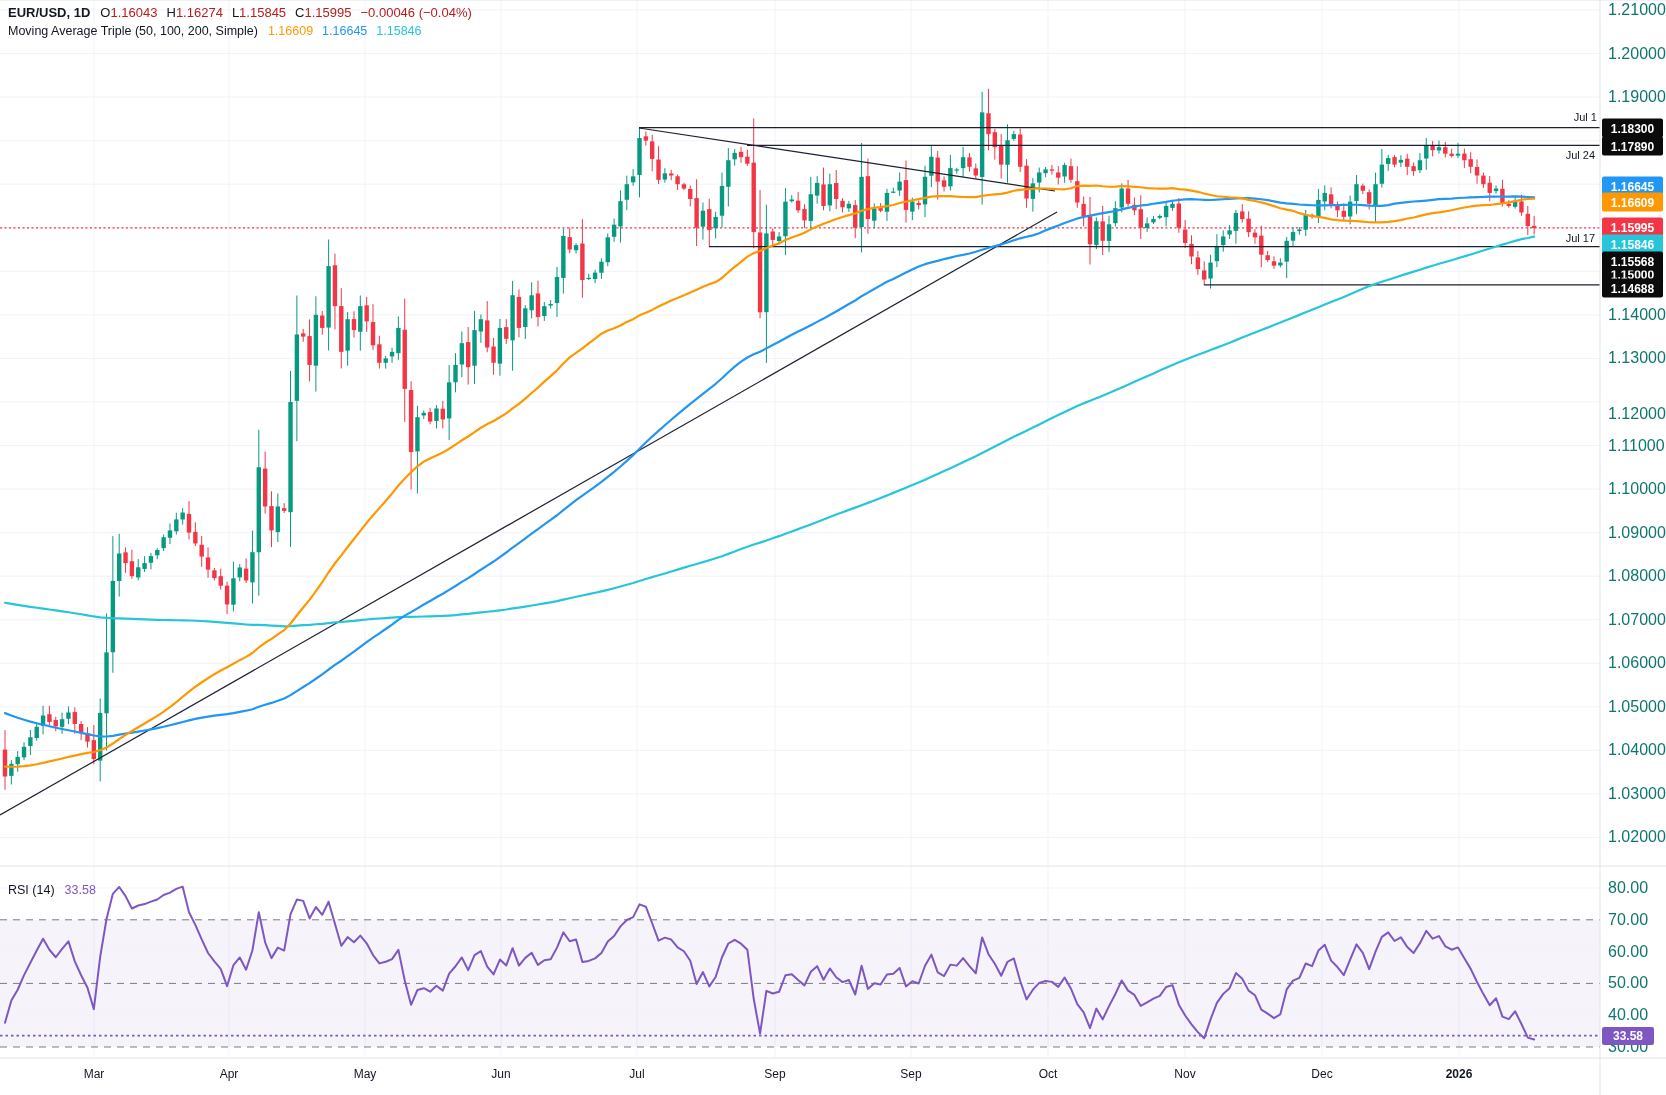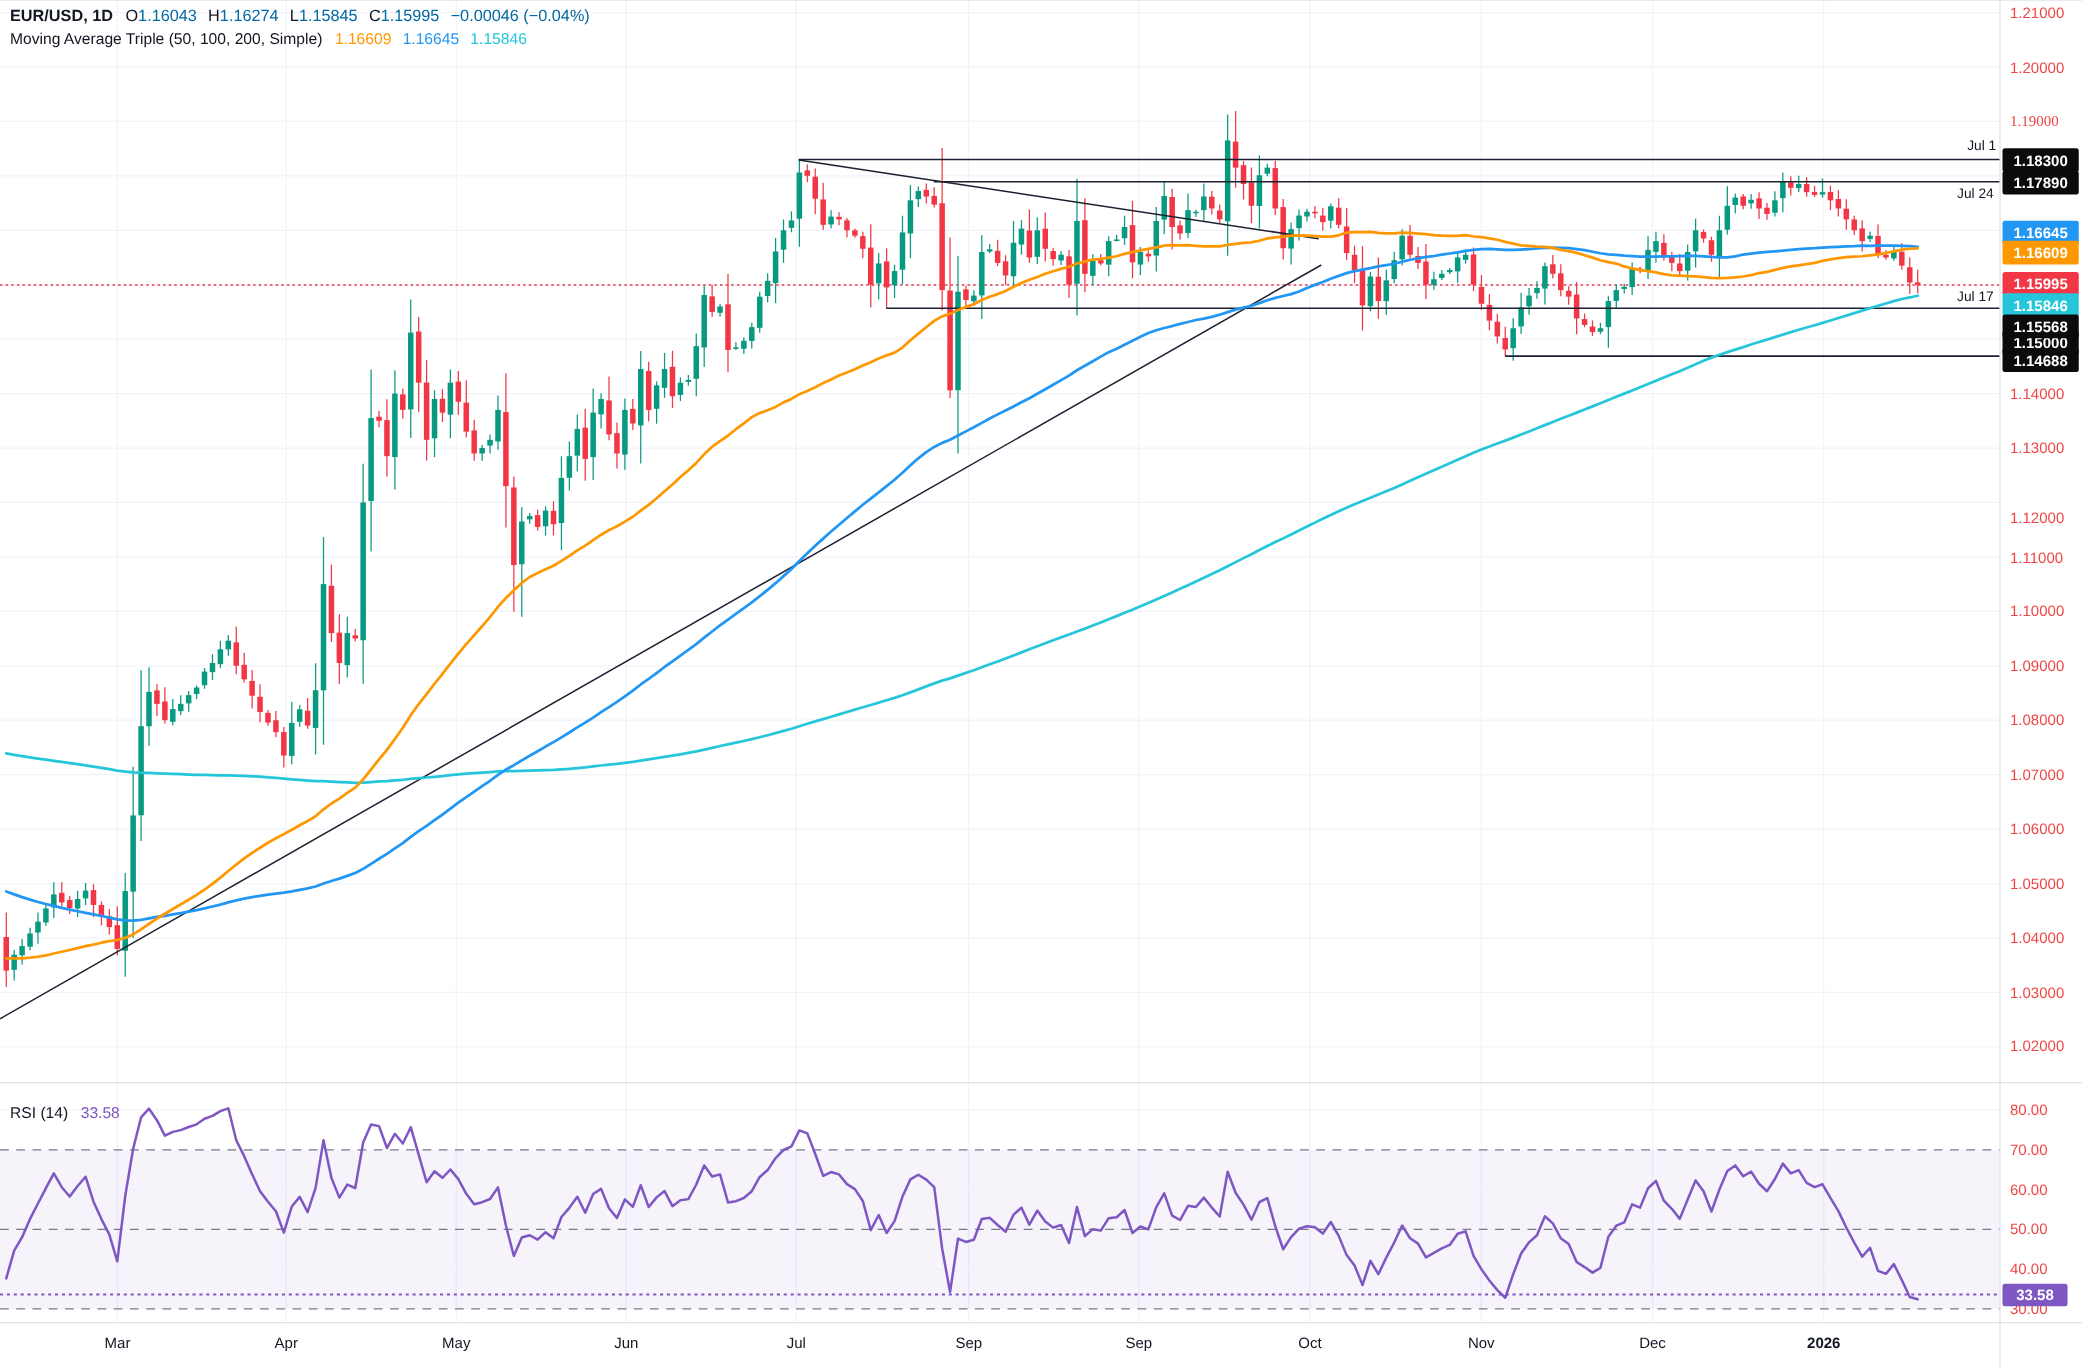--- a/index.html
+++ b/index.html
@@ -3,31 +3,31 @@
 <meta charset="utf-8">
 <style>
   html,body{margin:0;padding:0;background:#fff;}
   .root{position:relative;width:1666px;height:1095px;background:#ffffff;overflow:hidden;
         font-family:"Liberation Sans","DejaVu Sans",sans-serif;}
   svg.chart{position:absolute;left:0;top:0;}
   .legend-main{position:absolute;left:8px;top:5px;z-index:6;}
   .lrow{display:flex;align-items:baseline;height:19px;font-size:13px;color:#131722;white-space:nowrap;}
   .lrow .sym{font-weight:700;margin-right:10px;}
   .grp{margin-right:9px;}
-  .red{color:#0369a1;}
+  .red{color:#b91c1c;}
   .orange{color:#ff9800;}
   .blue{color:#2196f3;}
   .cyan{color:#26c6da;}
   .purple{color:#7e57c2;}
   .matitle{margin-right:10px;}
   .maval{margin-right:9px;font-size:12.5px;}
   .legend-rsi{position:absolute;left:8px;top:883px;z-index:6;font-size:12.5px;color:#131722;display:flex;align-items:baseline;white-space:nowrap;text-align:right;}
   .legend-rsi .t{margin-right:10px;}
   .price-axis{position:absolute;left:1600px;top:0;width:66px;height:1095px;z-index:5;}
-  .ptick{position:absolute;left:8px;transform:translateY(-50%);font-size:12px;color:#ef4444;white-space:nowrap;z-index:1;}
+  .ptick{position:absolute;left:8px;transform:translateY(-50%);font-size:16px;color:#0f766e;white-space:nowrap;z-index:1;}
   .badge{position:absolute;left:2px;width:61px;height:19px;border-radius:2px;color:#fff;font-size:12px;
          font-weight:600;display:flex;align-items:center;justify-content:center;transform:translateY(-50%);z-index:2;}
   .time-axis{position:absolute;left:0;top:1058px;width:1600px;height:37px;z-index:5;}
   .ttick{position:absolute;top:9px;transform:translateX(-50%);font-size:12px;color:#131722;}
   .ttick.bold{font-weight:700;}
   .ann-label{position:absolute;font-size:11px;color:#131722;transform:translate(-100%,-50%);white-space:nowrap;z-index:4;}
 </style>
 </head>
 <body>
 
@@ -605,21 +605,21 @@
   <div class="legend-rsi">
     <span class="t">
       <span>RSI</span> <span>(14)</span>
     </span>
     <span class="purple">33.58</span>
   </div>
 
   <div class="price-axis" id="price-axis">
       <div class="ptick" style="top: 10px;">1.21000</div>
       <div class="ptick" style="top: 53.55px;">1.20000</div>
-      <div class="ptick" style="top: 97.1px; font-family: Liberation Serif, serif;">1.19000</div>
+      <div class="ptick" style="top: 97.1px;">1.19000</div>
       <div class="ptick" style="top: 314.85px;">1.14000</div>
       <div class="ptick" style="top: 358.4px;">1.13000</div>
       <div class="ptick" style="top: 414px;">1.12000</div>
       <div class="ptick" style="top: 445.5px;">1.11000</div>
       <div class="ptick" style="top: 489.05px;">1.10000</div>
       <div class="ptick" style="top: 532.6px;">1.09000</div>
       <div class="ptick" style="top: 576.15px;">1.08000</div>
       <div class="ptick" style="top: 619.7px;">1.07000</div>
       <div class="ptick" style="top: 663.25px;">1.06000</div>
       <div class="ptick" style="top: 706.8px;">1.05000</div>

